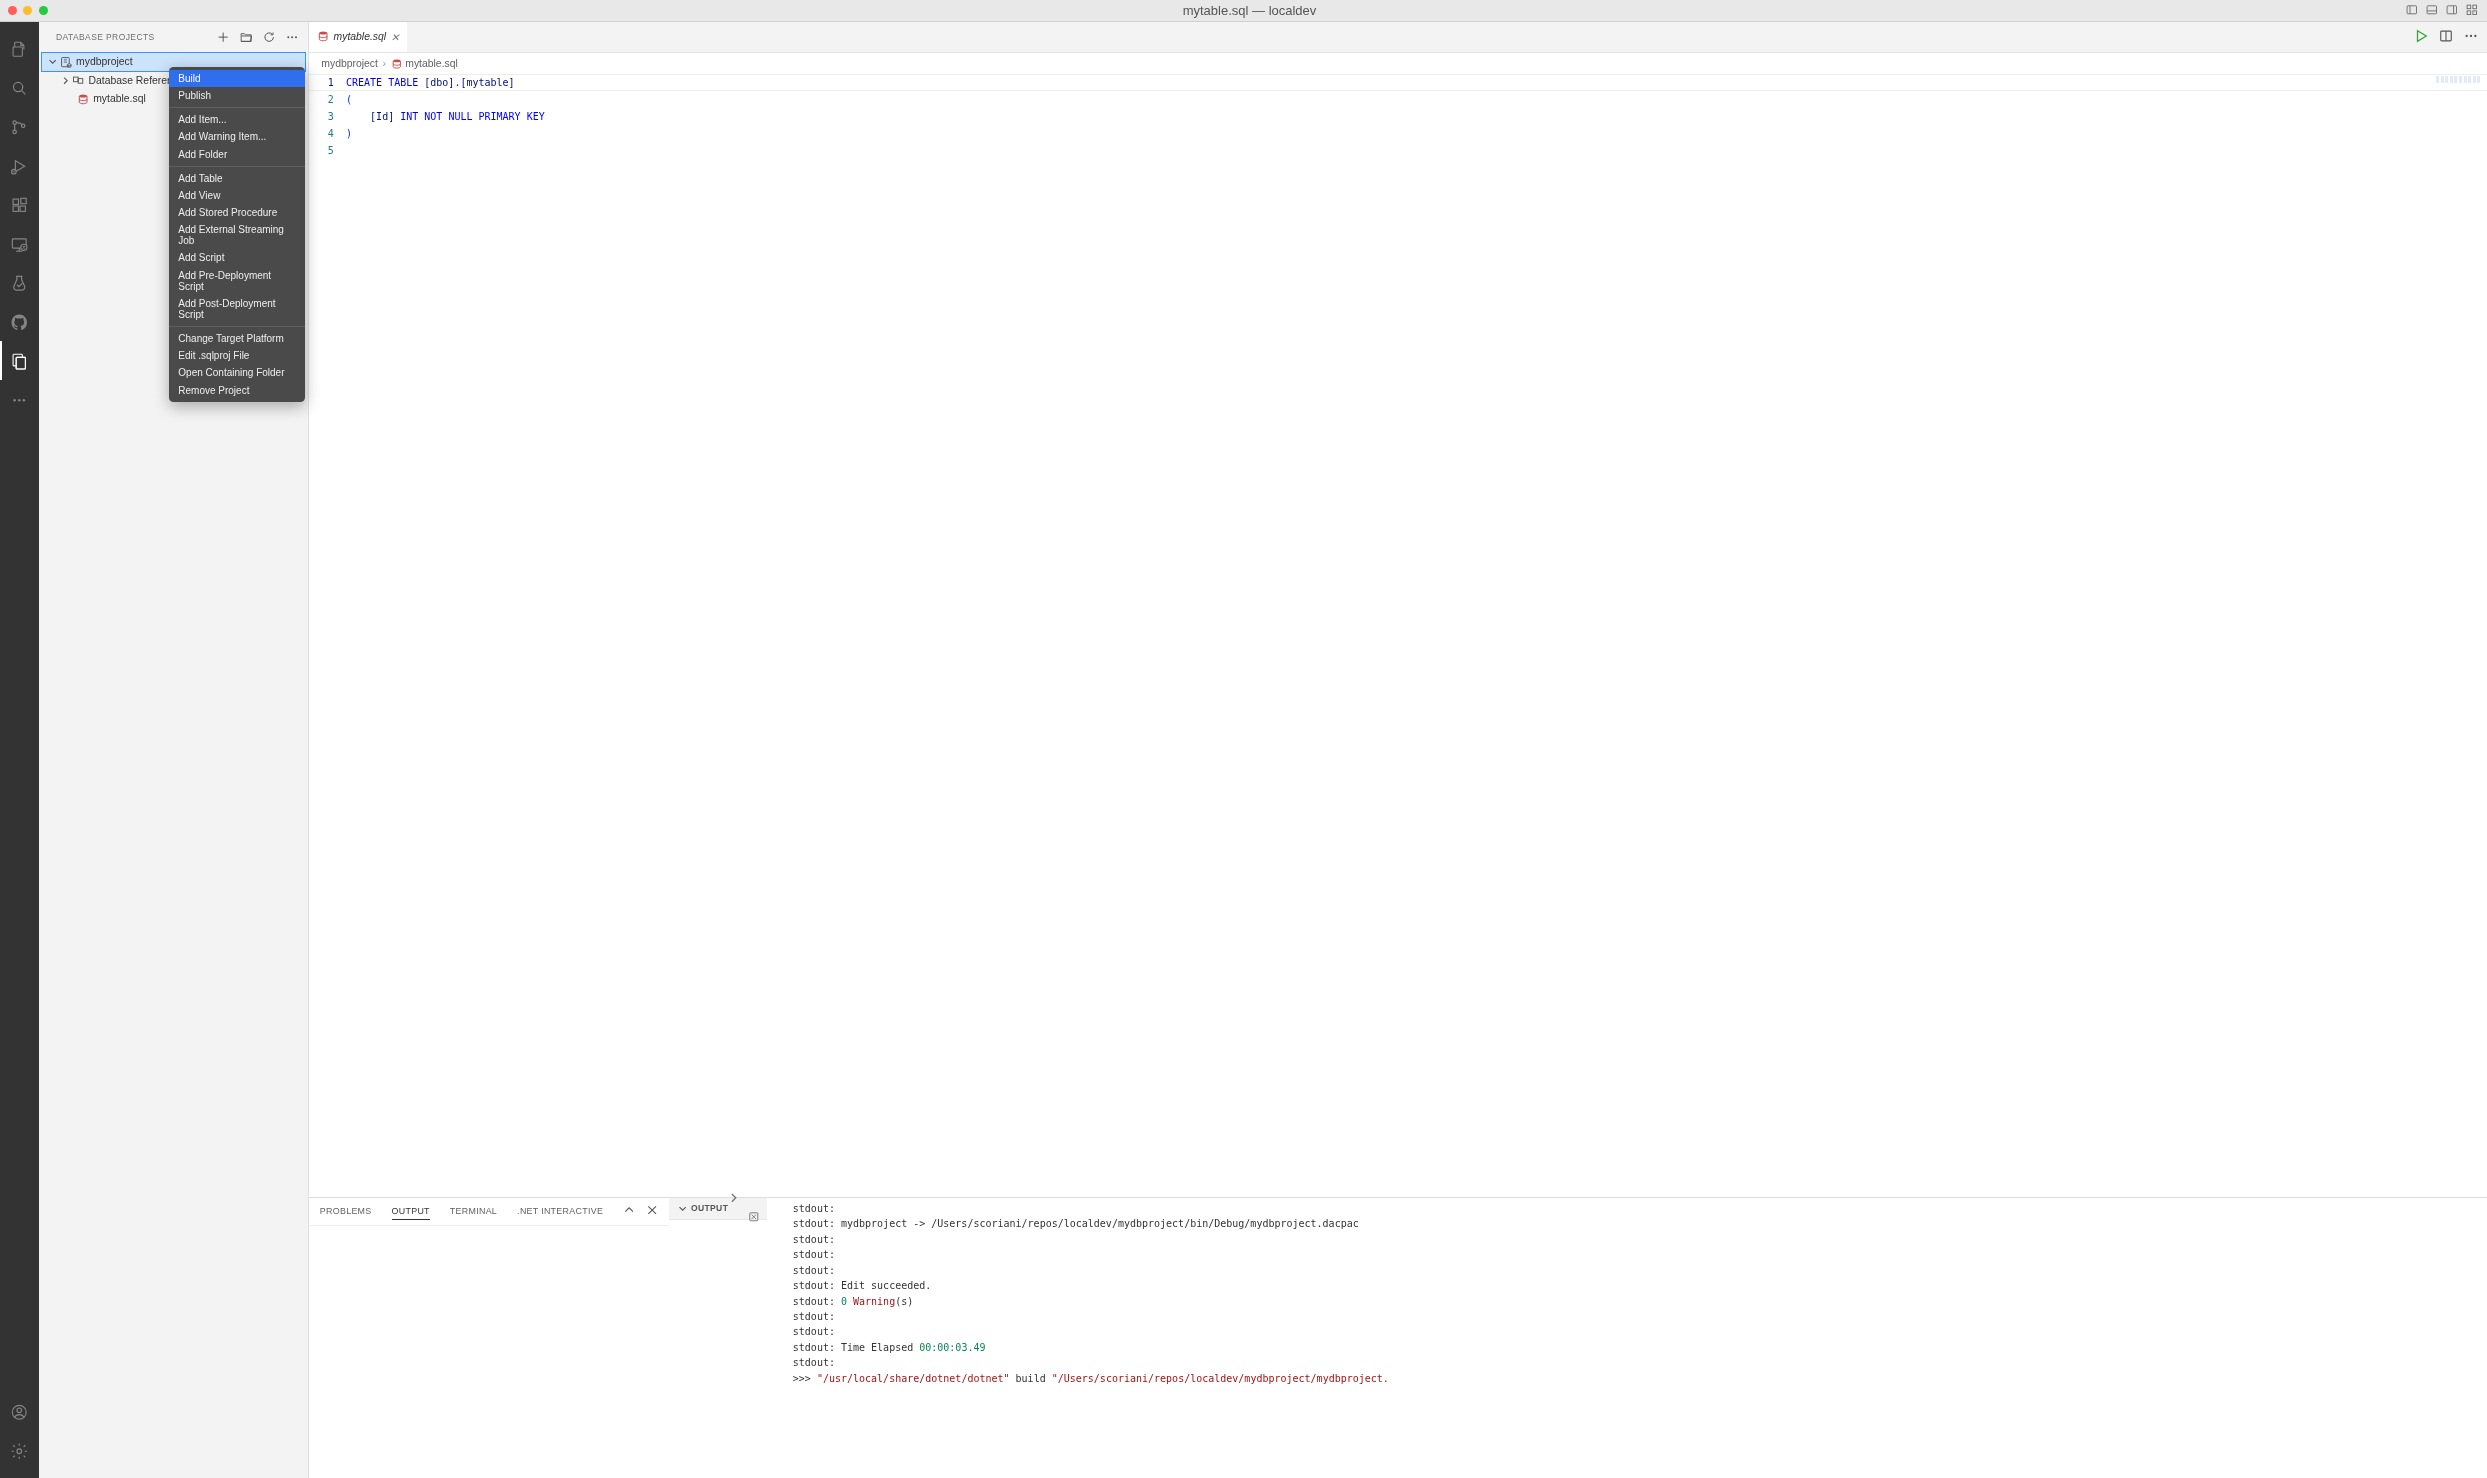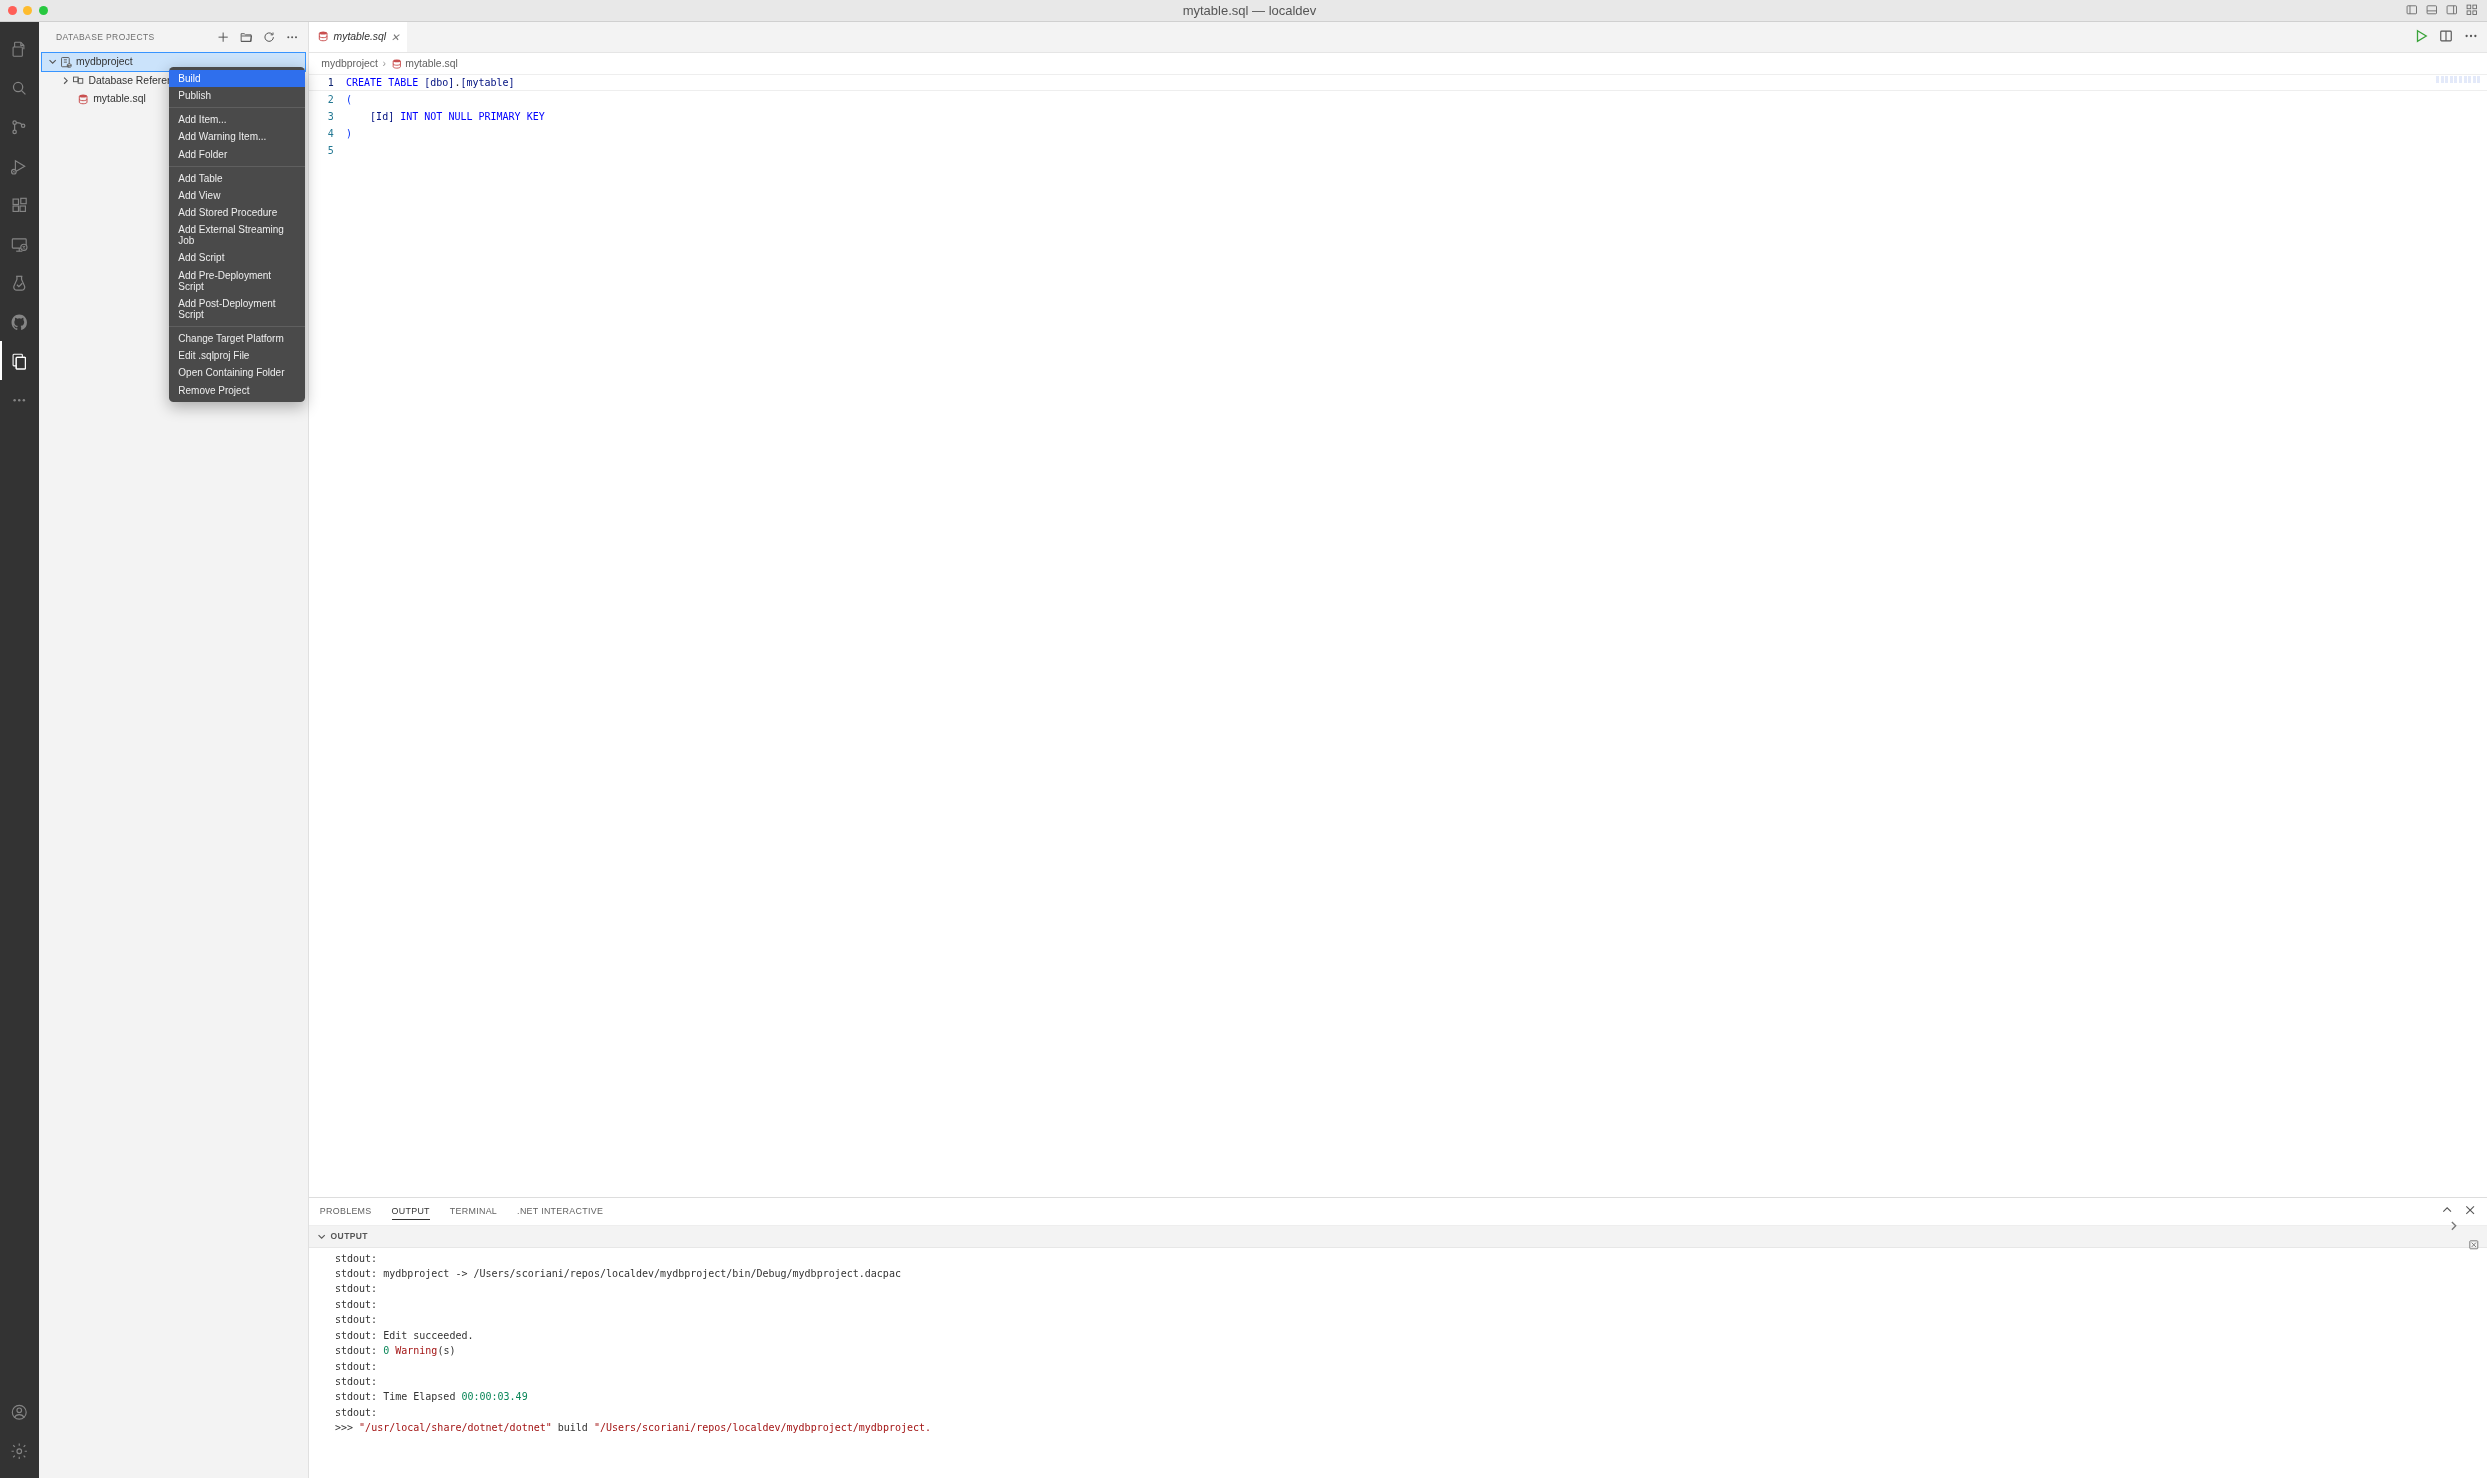--- a/index.html
+++ b/index.html
@@ -77,21 +77,21 @@
   .gutter .ln.cur { color:#0b216f; font-weight:500; opacity:1;}
   .code-content { flex: 1; white-space: pre; }
   .tok-kw { color: #0000ff; }
   .tok-type { color: #0000ff; }
   .tok-id { color: #001080; }
   .tok-br { color: #0431fa; }
   .minimap { position:absolute; right:4.6px; top:1.5px; width:46px; height:7.7px; background: repeating-linear-gradient(90deg,#c8d4f4 0 3.1px,transparent 3.1px 4.6px); opacity:0.5;}
   .current-line { position:absolute; left:0; right:0; top:0; height:17px; border:0.8px solid #eee; border-left:none; border-right:none; pointer-events:none;}
   
   
-  .panel { height: 281px; border-top: 0.8px solid #ddd; display: flex; flex-direction: column; background: #fff; font-size:10px;}
+  .panel { height: 281px; border-top: 0.8px solid #ddd; display: flex; flex-direction: row; background: #fff; font-size:10px;}
   .panel-tabs { height: 28px; display: flex; align-items: center; padding: 0 10.8px; gap: 20px; color: #616161; font-size: 8.9px; letter-spacing: 0.3px; border-bottom:0.8px solid #eee;}
   .panel-tab { padding: 3.1px 0; cursor: pointer; }
   .panel-tab.active { color: #333; border-bottom: 0.8px solid #333; }
   .panel-tabs-right { margin-left: auto; display: flex; gap: 10.8px; align-items:center; }
   .panel-tabs-right svg { width:12.3px; height:12.3px; color:#555;}
   
   .output-header { height: 21.6px; background: #f3f3f3; display: flex; align-items: center; padding: 0 7.7px; font-size: 8.5px; letter-spacing: 0.4px; color: #555; border-bottom:0.8px solid #e7e7e7;}
   .output-header .chev { width:10.8px; margin-right:3.1px;}
   .output-header-right { margin-left:auto; display:flex; gap:7.7px; color:#777;}
   .output-header-right svg { width:11.6px; height:11.6px;}

